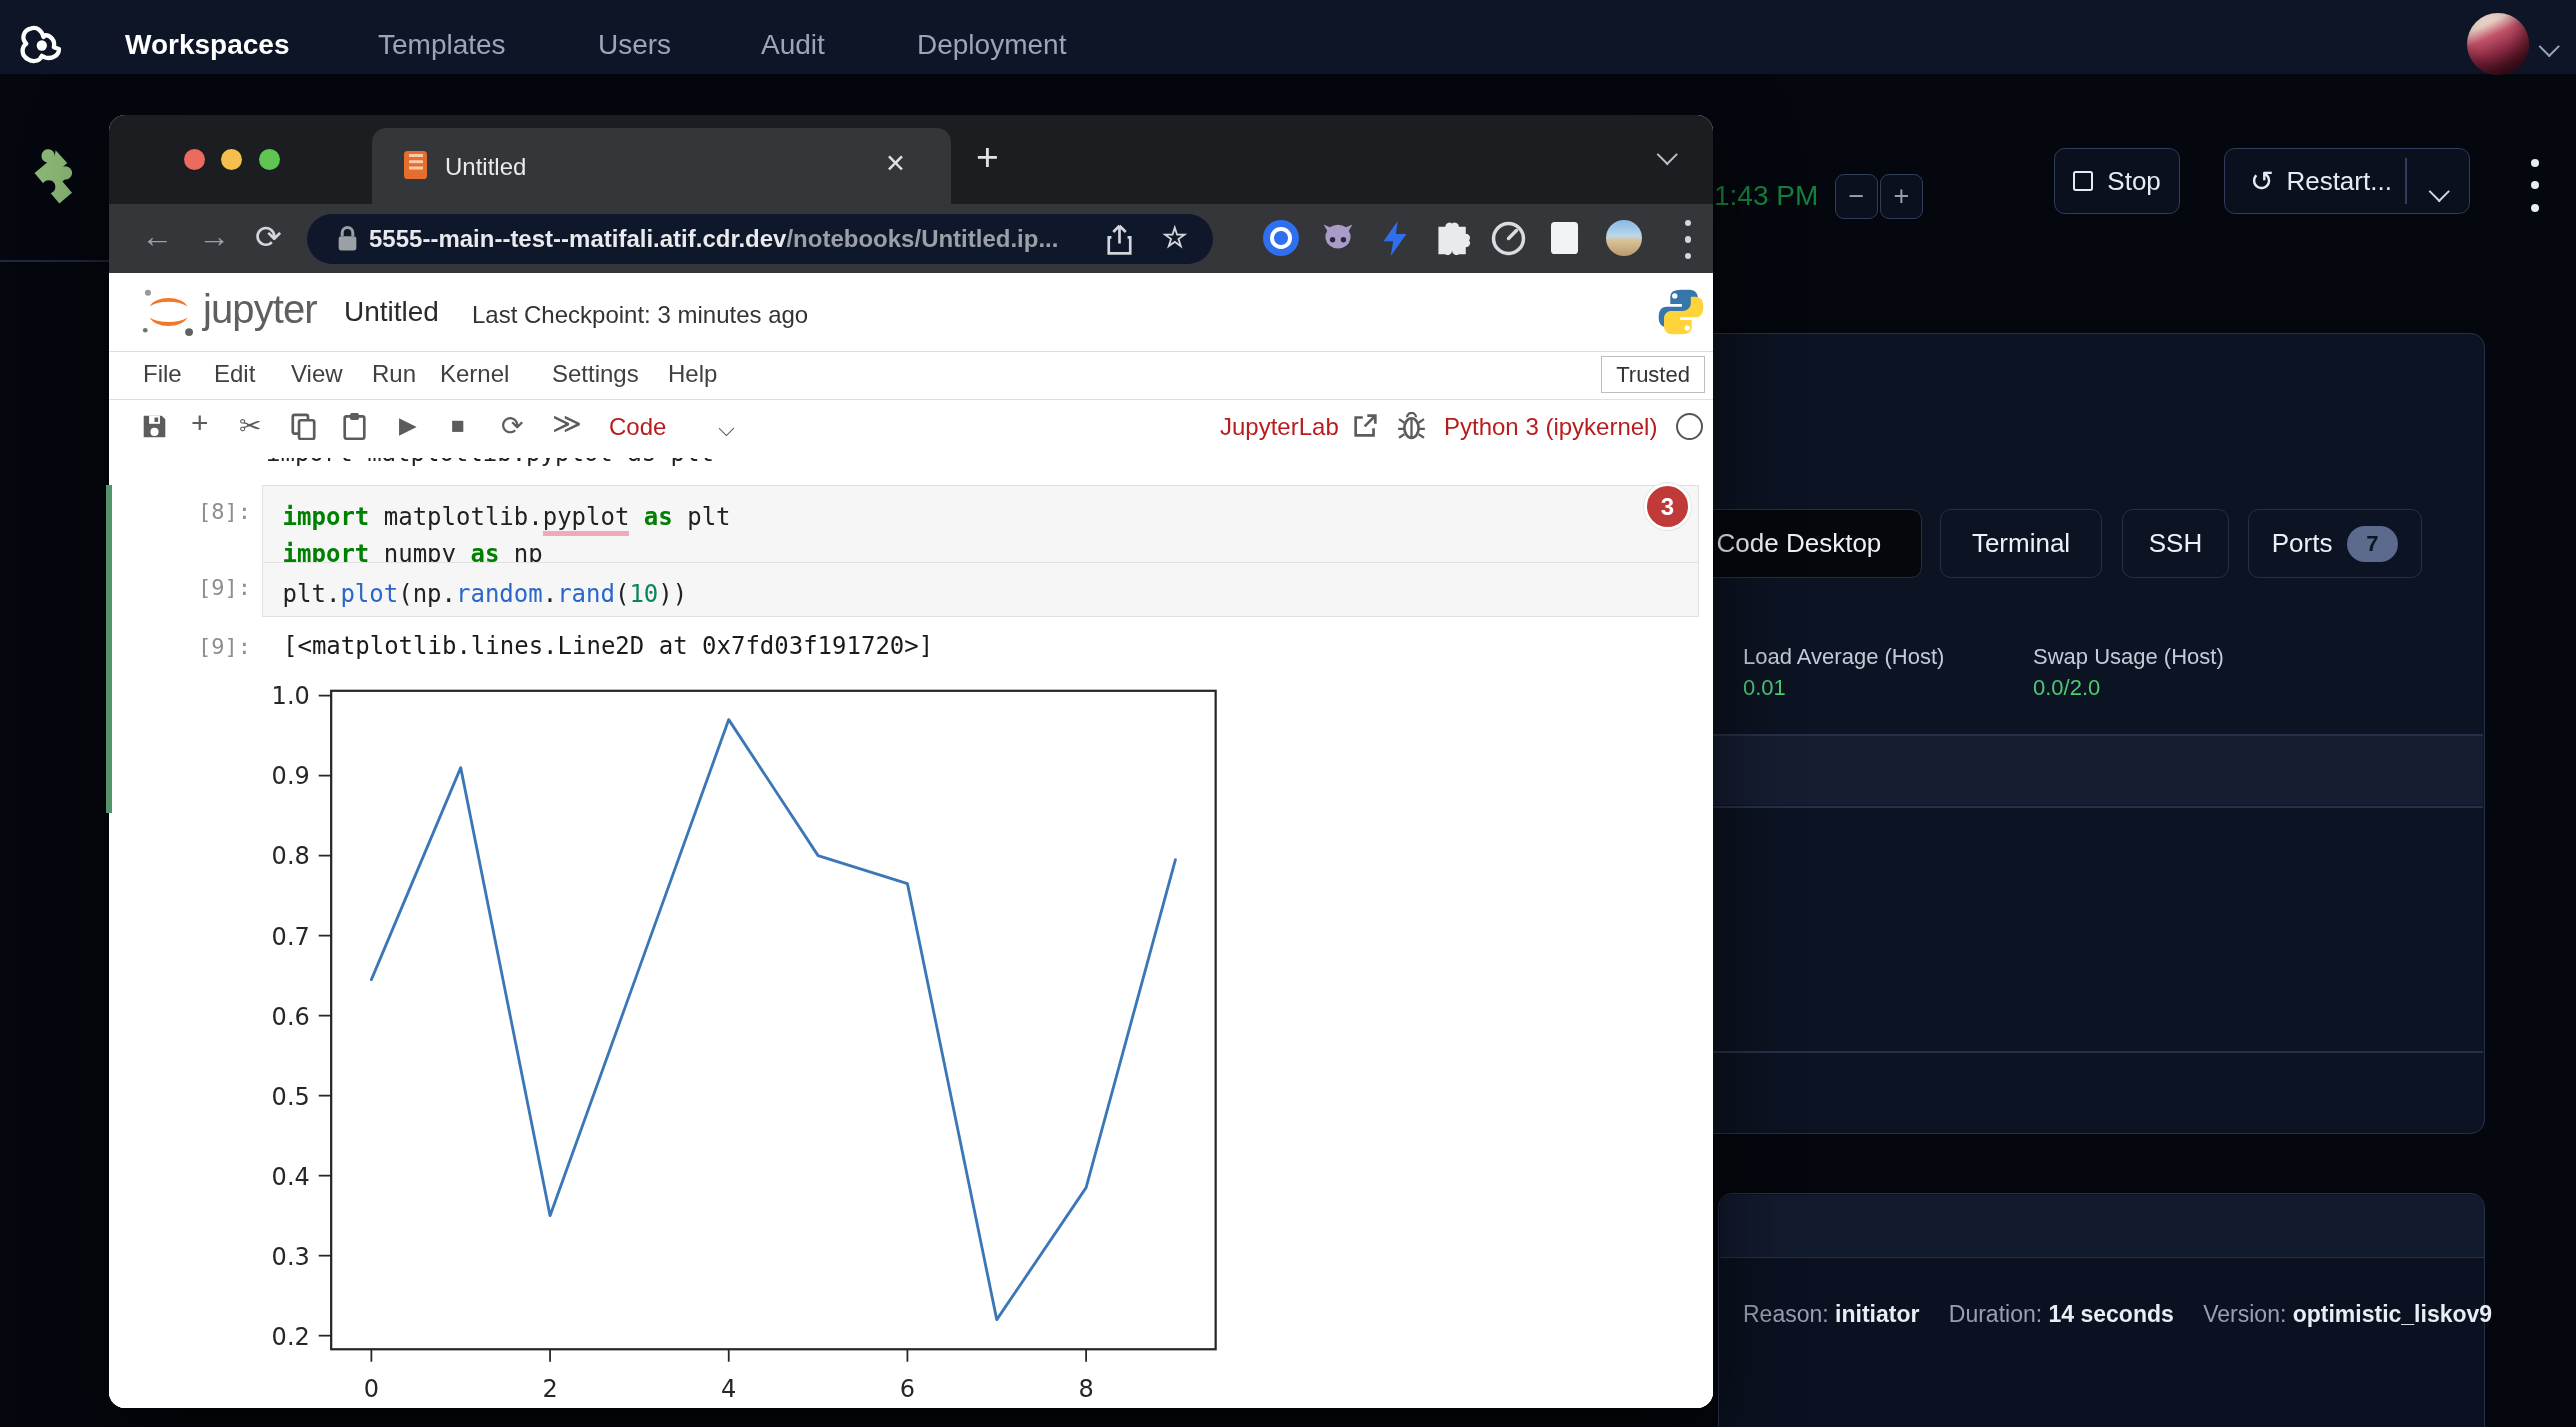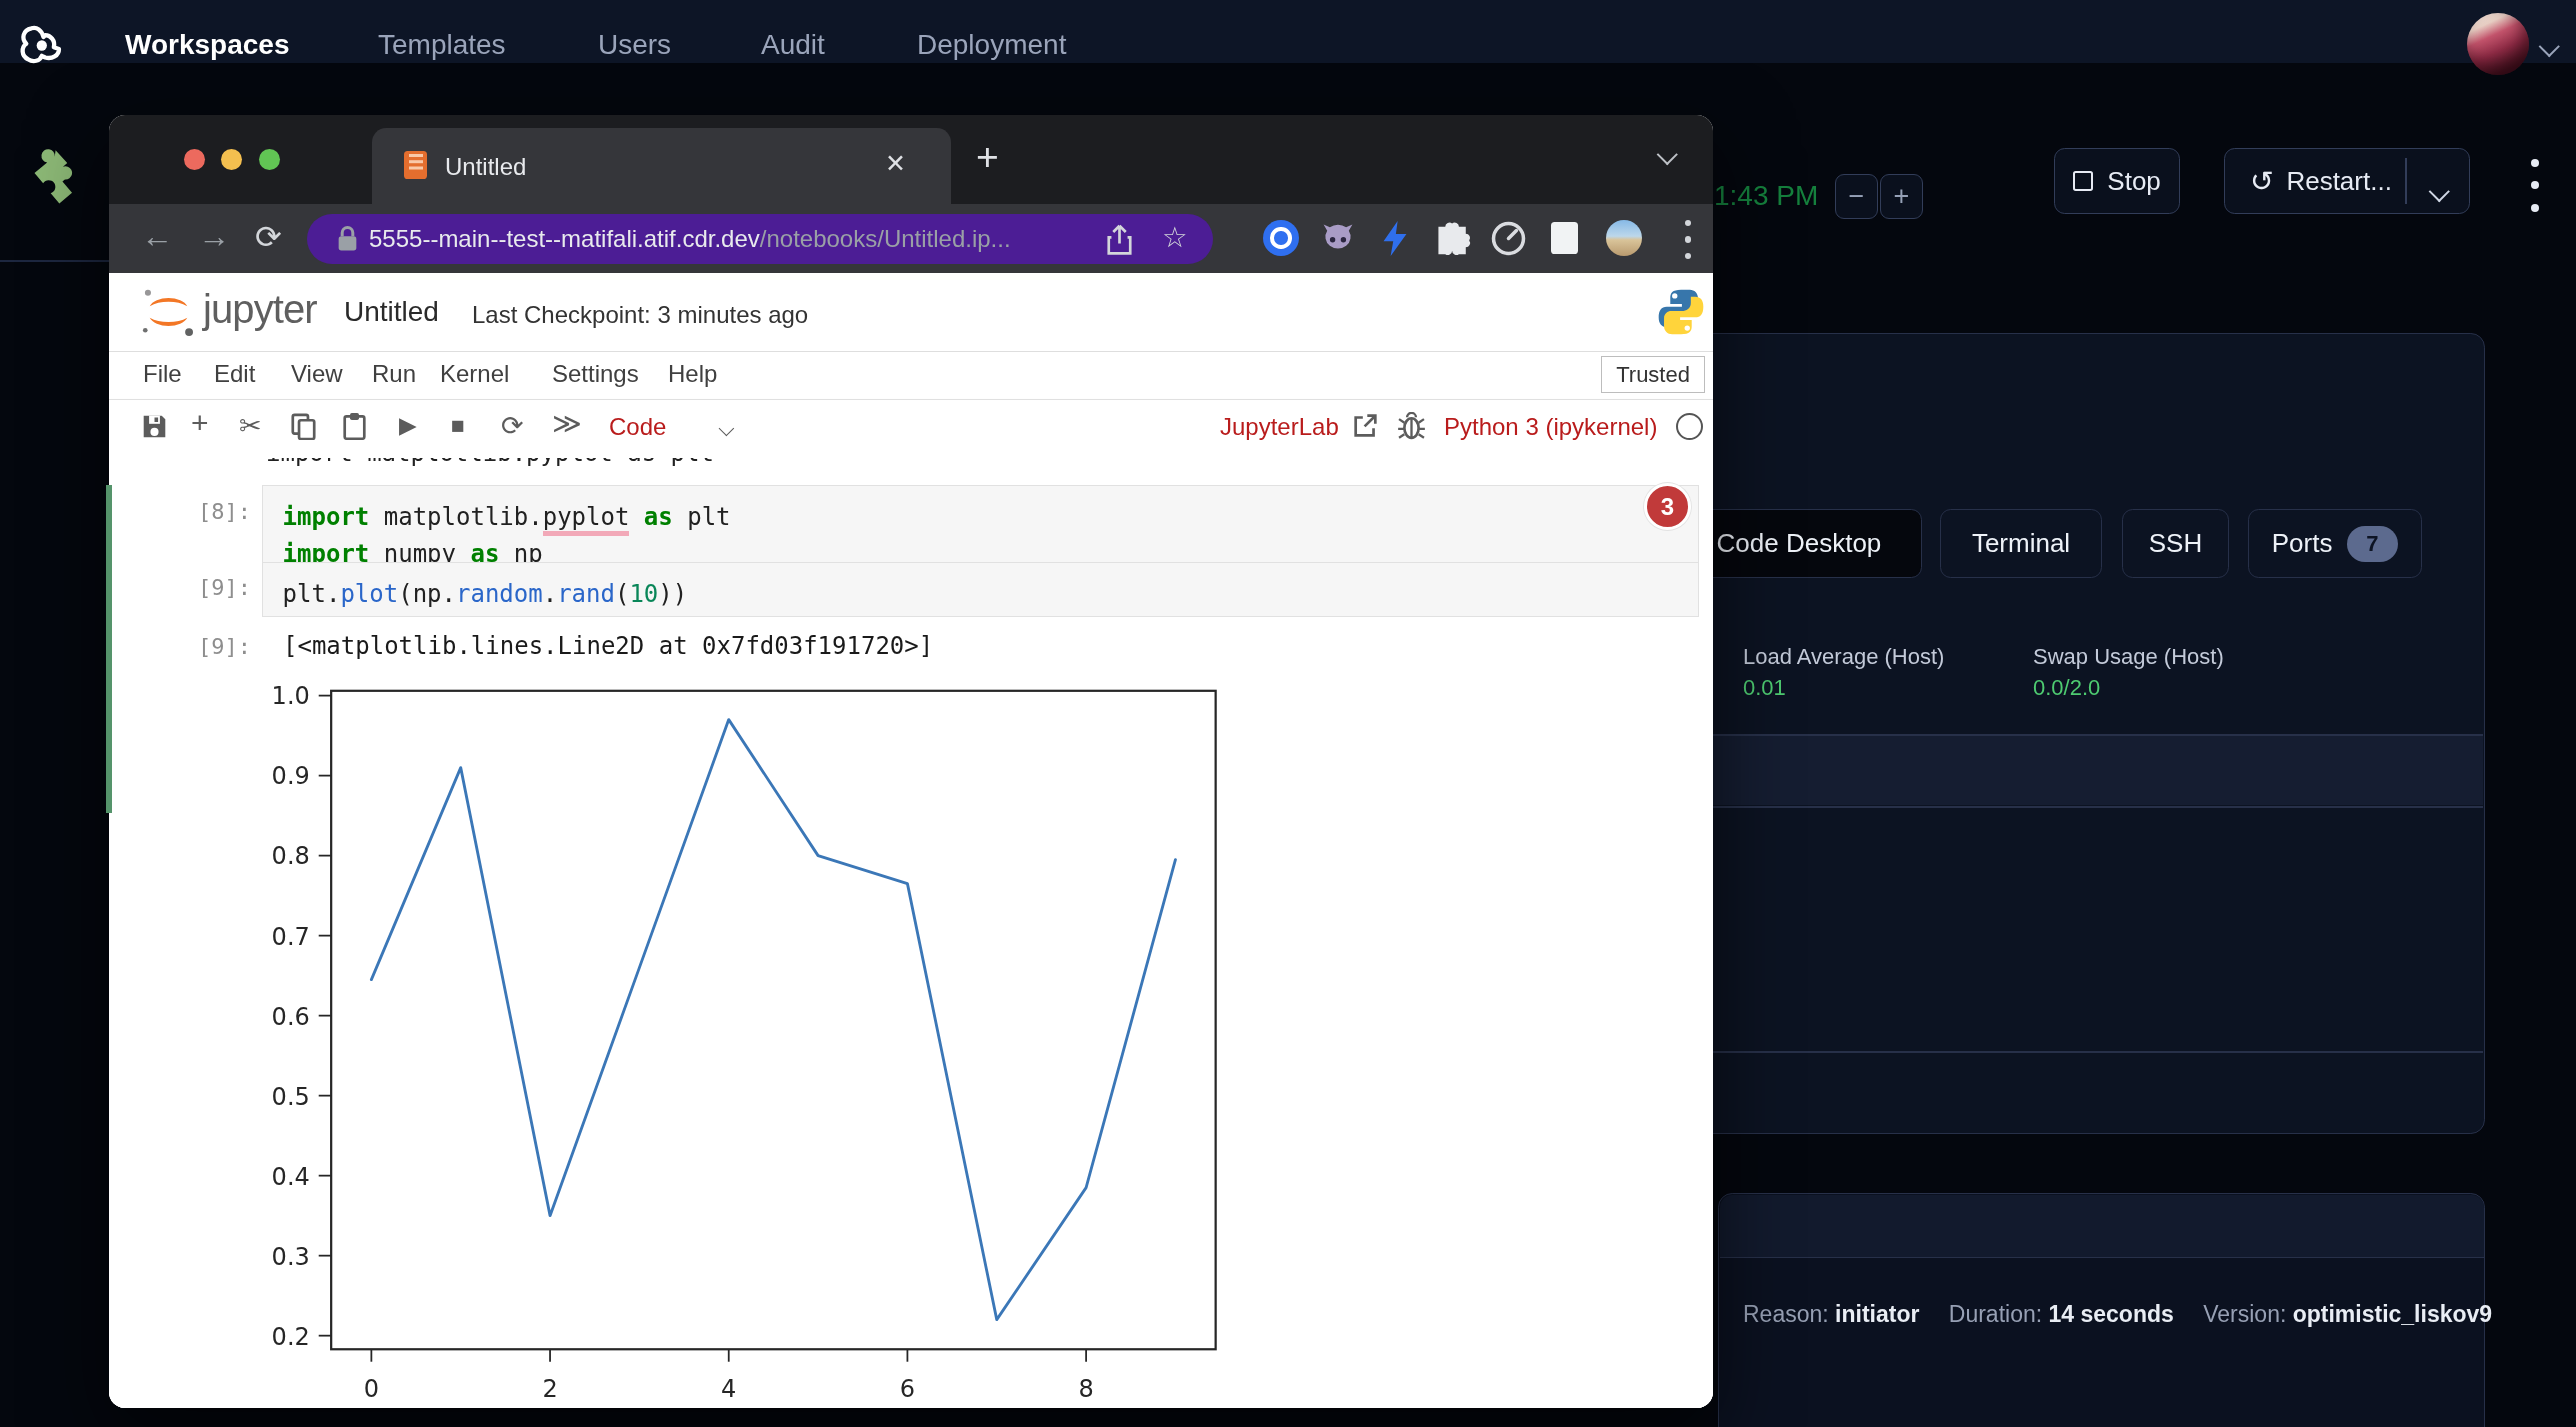--- a/index.html
+++ b/index.html
@@ -1,20 +1,20 @@
 <!DOCTYPE html>
 <html style="font-size:14.2px"><head>
 <meta charset="utf-8">
 <style>
   html,body{margin:0;padding:0;background:#04070e;}
   #root{position:relative;width:2576px;height:1428px;overflow:hidden;
         font-family:"Liberation Sans",sans-serif;background:#04070e;}
 
   
-  .topnav{position:absolute;left:0;top:0;width:2576px;height:63px;background:#0d1526;z-index:50;}
+  .topnav{position:absolute;left:0;top:0;width:2576px;height:74px;background:#0d1526;z-index:50;}
   .topnav .brand{position:absolute;left:16px;top:18px;width:55px;height:55px;}
   .nav-item{position:absolute;top:28.5px;font-size:28px;color:#9aa4ba;cursor:pointer;}
   .nav-item.active{color:#ffffff;font-weight:bold;}
   .avatar{position:absolute;left:2467px;top:12.5px;width:62px;height:62px;border-radius:50%;
           background:linear-gradient(155deg,#f4e6de 0%,#e8cfc4 22%,#c2536b 38%,#8e2b45 58%,#42121f 82%,#1d0a12 100%);
           box-shadow:inset -5.3px -9px 16px rgba(40,5,15,.55);}
   .avatar-chev{position:absolute;left:2542px;top:39px;}
 
   .chev{display:inline-block;width:12.5px;height:12.5px;border-right:2.7px solid #9aa4ba;border-bottom:2.7px solid #9aa4ba;transform:rotate(45deg);}
 
@@ -62,21 +62,21 @@
   .fav-book{position:absolute;left:32px;top:23px;width:23px;height:28.5px;background:#e46e2e;border-radius:3.6px;}
   .fav-book:before{content:"";position:absolute;left:4.5px;top:3.6px;width:14.2px;height:2.7px;background:#f9c9a8;box-shadow:0 6.2px 0 #f9c9a8,0 12.5px 0 #f9c9a8;}
   .tab-title{position:absolute;left:73px;top:25px;font-size:24px;color:#e8eaed;}
   .tab-close{position:absolute;left:513px;top:21.4px;font-size:25px;color:#dfe1e5;cursor:pointer;}
   .newtab{position:absolute;left:867px;top:19.6px;font-size:39px;color:#dfe1e5;cursor:pointer;font-weight:300;}
   .strip-chev{position:absolute;left:1551px;top:32px;}
   .strip-chev .chev{border-color:#bdc1c6;}
 
   .btoolbar{position:absolute;left:0;top:89px;width:100%;height:69px;background:#35363a;}
   .nav-ico{position:absolute;top:14.2px;font-size:32px;color:#9aa0a6;cursor:pointer;}
-  .urlpill{position:absolute;left:198px;top:9.8px;width:906px;height:50px;border-radius:25px;background:#4c1d95;cursor:text;}
+  .urlpill{position:absolute;left:198px;top:9.8px;width:906px;height:50px;border-radius:25px;background:#0f172a;cursor:text;font-weight:bold;}
   .url-text{position:absolute;left:62px;top:11.6px;font-size:24px;color:#e8eaed;white-space:nowrap;}
   .url-text .path{color:#9aa0a6;}
   .pill-ico{position:absolute;top:9px;}
   .star{position:absolute;left:855px;top:7.1px;font-size:28.5px;color:#d3d6da;cursor:pointer;}
   .ext{position:absolute;top:16px;cursor:pointer;}
   .b-kebab{position:absolute;left:1574px;top:16px;width:10.7px;height:39px;display:flex;flex-direction:column;justify-content:space-between;align-items:center;cursor:pointer;}
   .b-kebab i{width:6.2px;height:6.2px;border-radius:50%;background:#d3d6da;}
 
   
   .jpage{position:absolute;left:0;top:158px;width:100%;height:1135px;background:#ffffff;}

